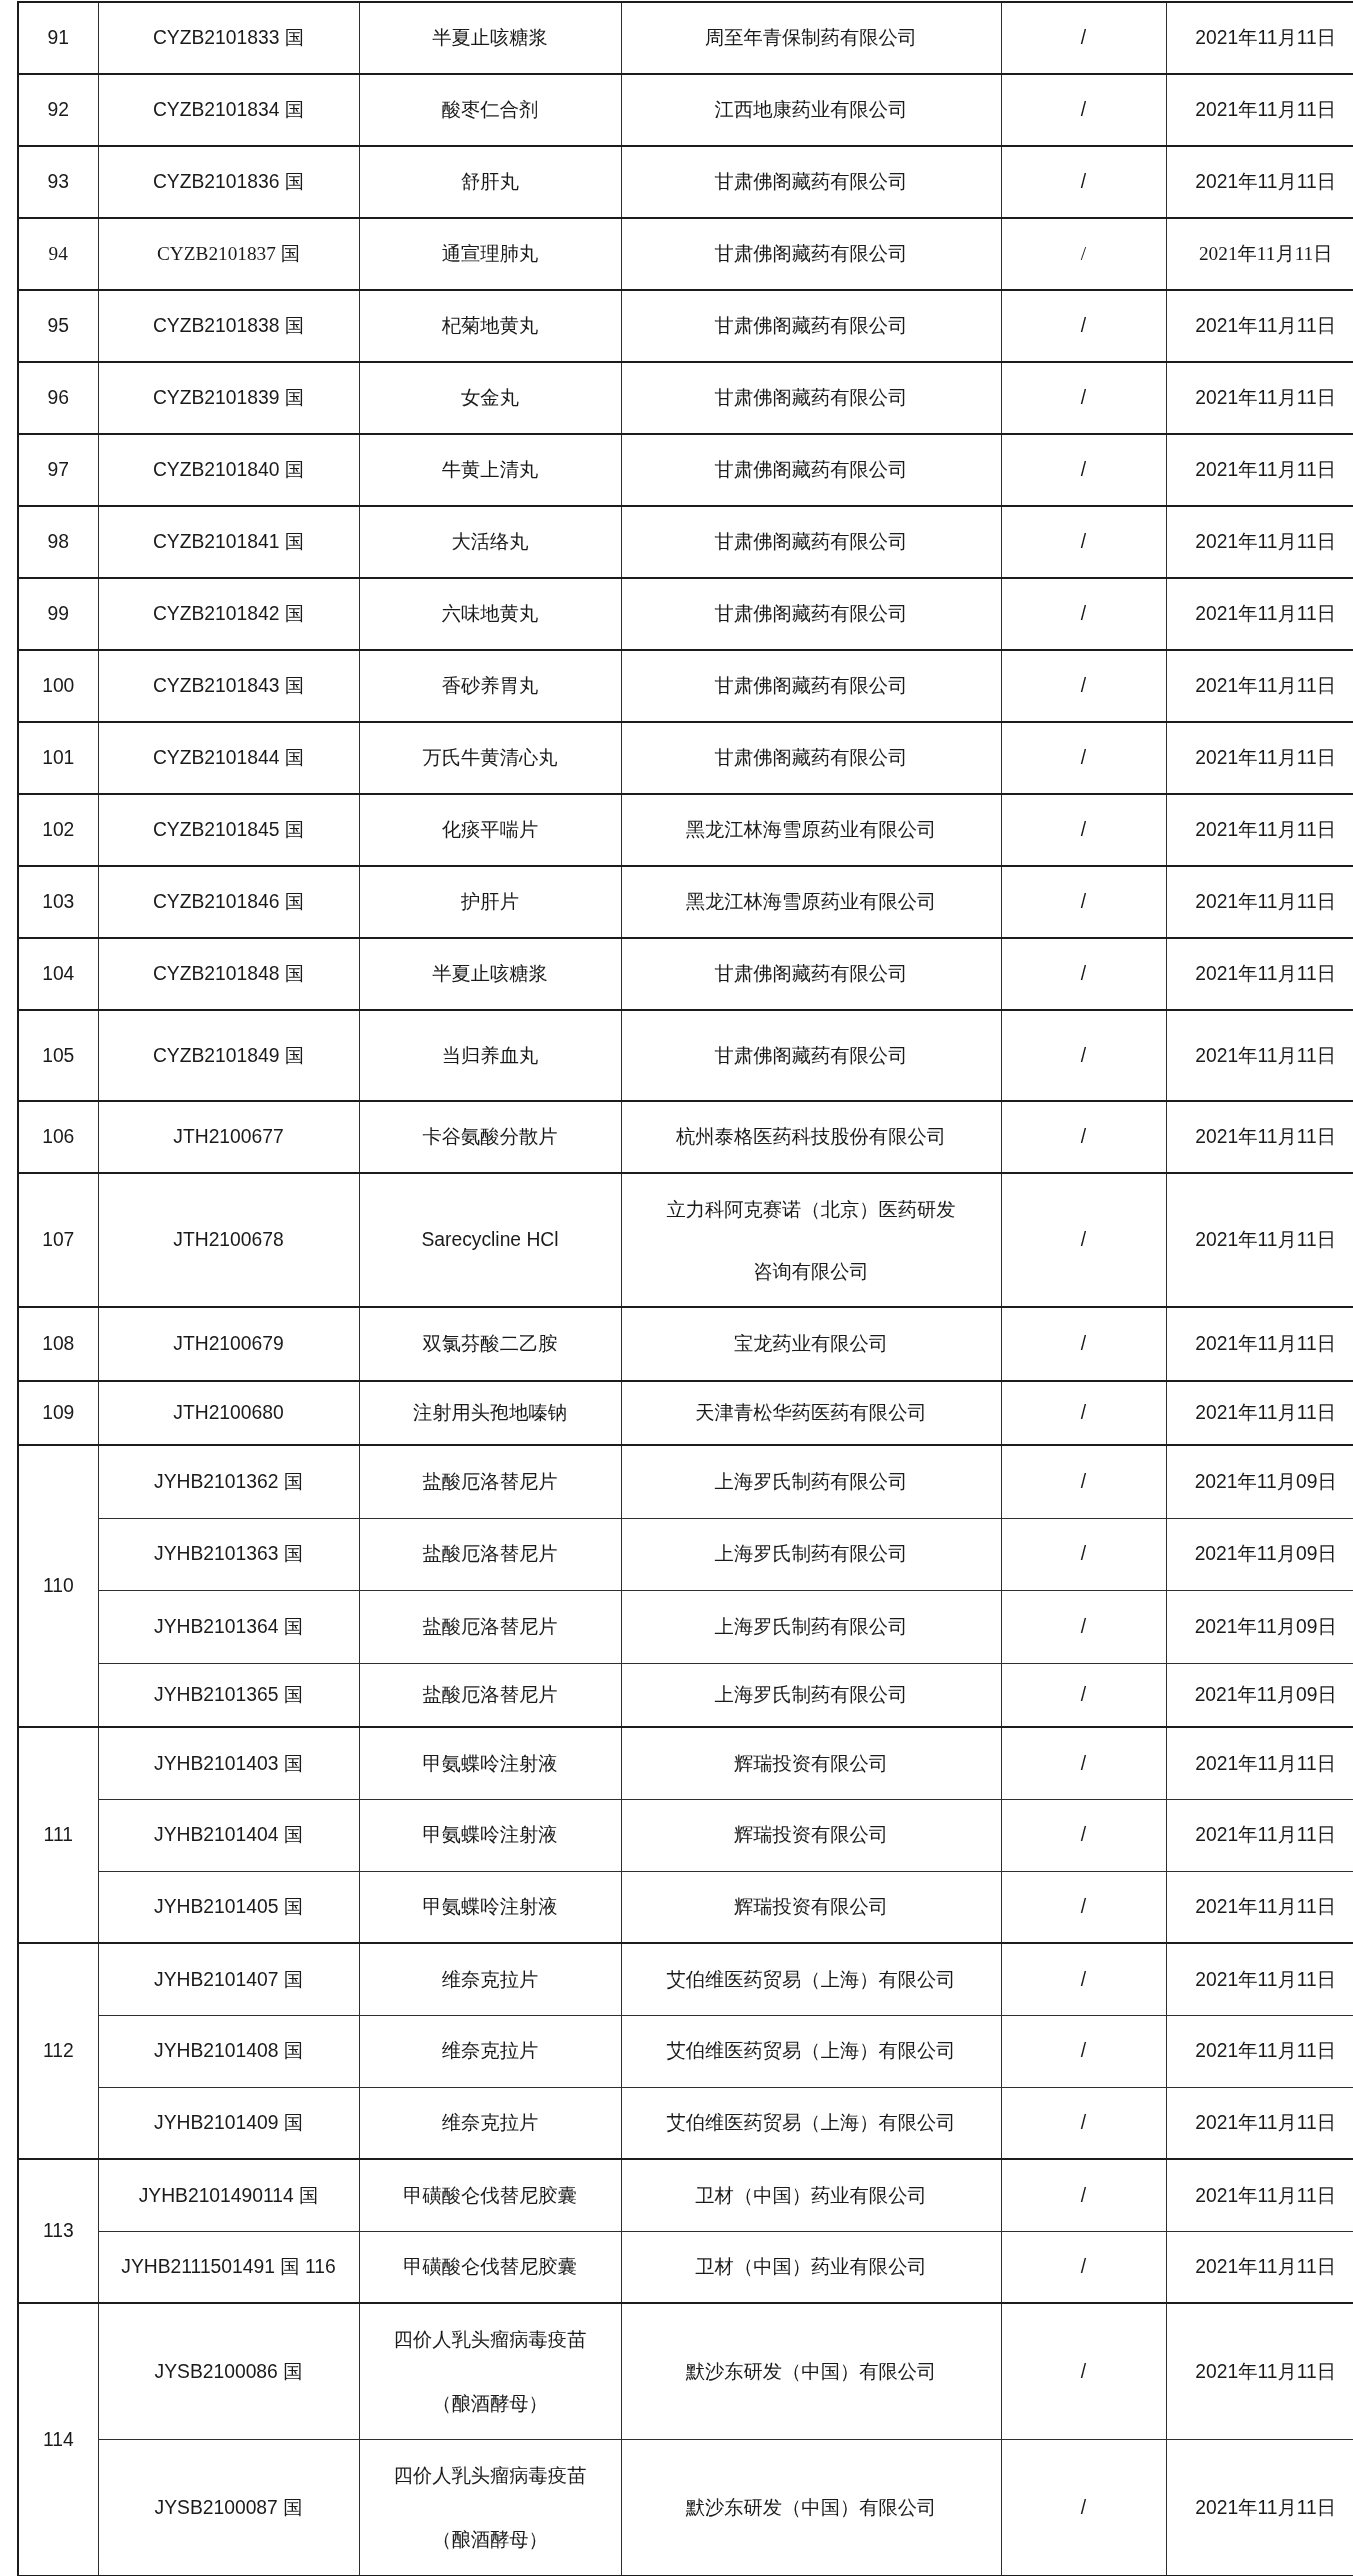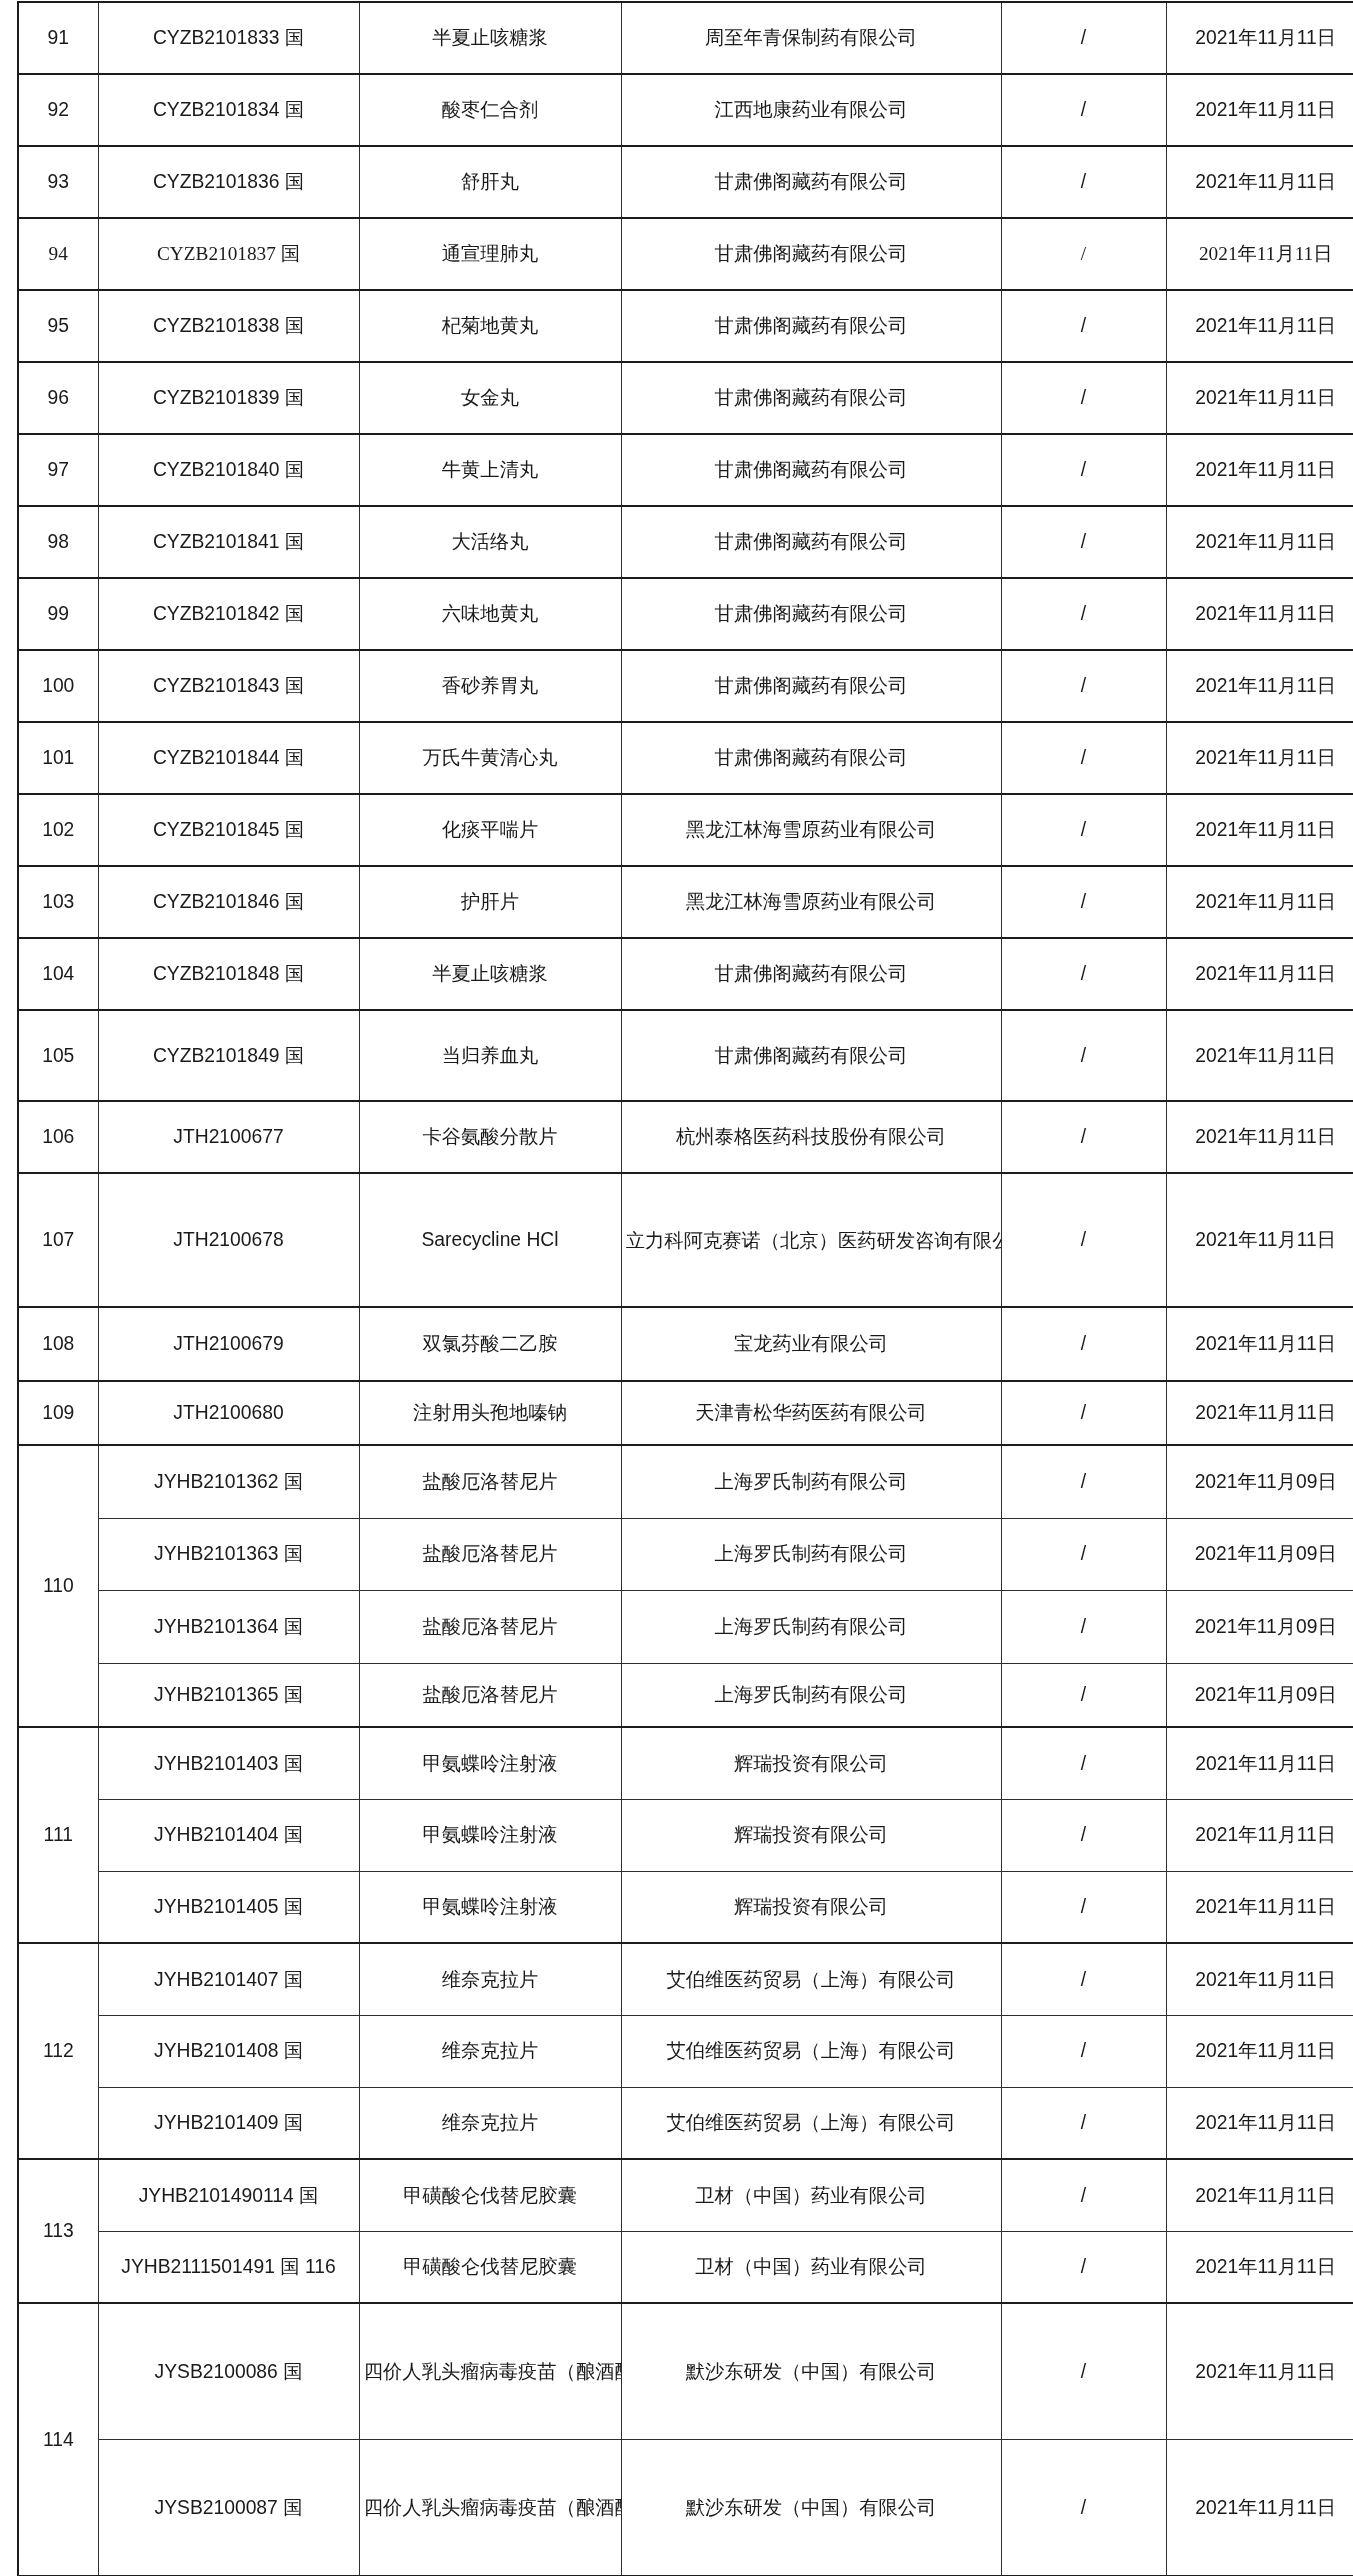--- a/index.html
+++ b/index.html
@@ -33,21 +33,21 @@
     overflow: hidden;
     white-space: nowrap;
   }
   tr.group-start > td {
     border-top: 2.1px solid #1c1c1c;
   }
   td.col-index { font-size: 19.3px; }
   td[data-name="remark-cell"] { font-size: 21.5px; font-weight: 300; }
   .multiline {
     display: flex;
-    flex-direction: row;
+    flex-direction: column;
     justify-content: space-around;
     align-items: center;
     width: 100%;
   }
   .multiline div { line-height: 1.2; }
 </style>
 </head>
 <body>
 
 <div class="table-wrap" data-name="approval-table-container">

